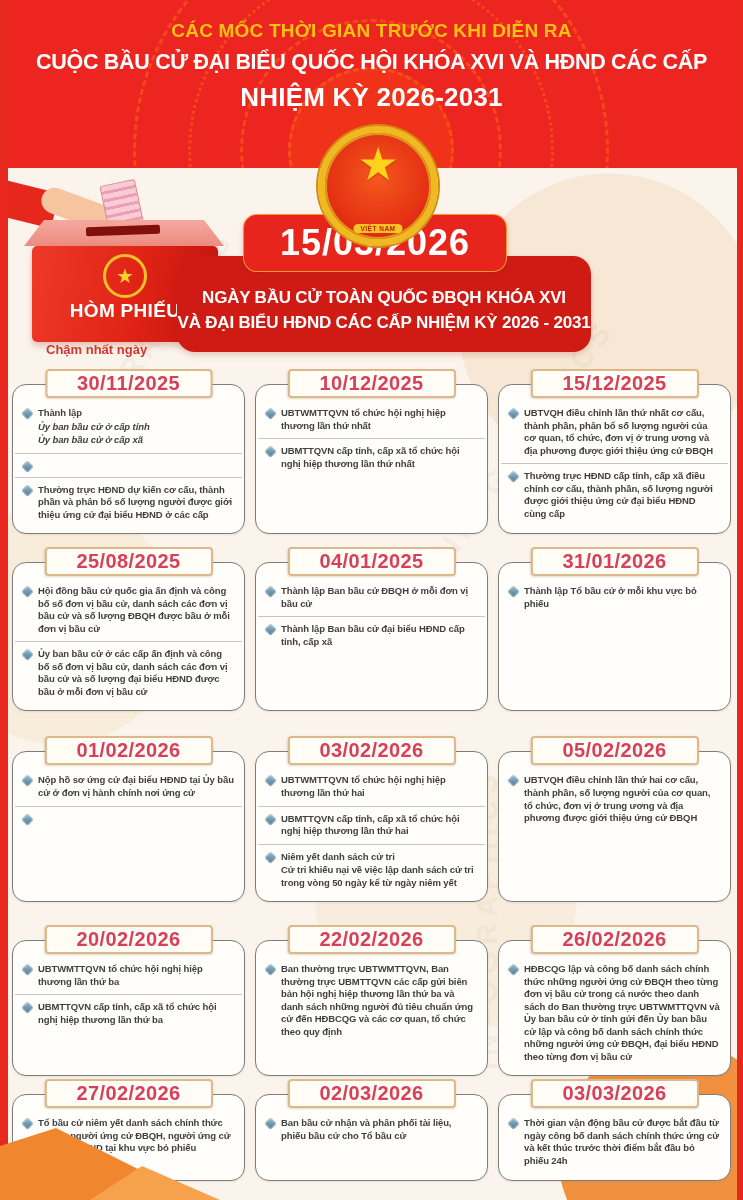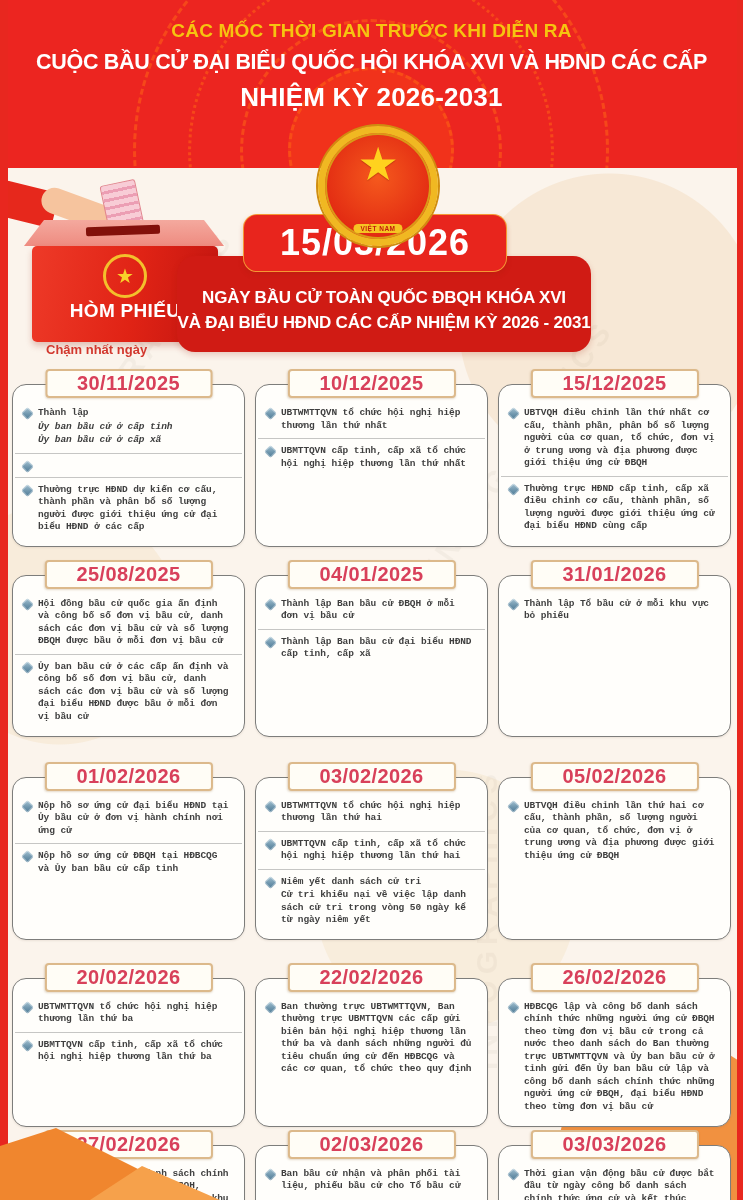--- a/index.html
+++ b/index.html
@@ -44,21 +44,21 @@
   
   .cards-area{position:relative;margin:0 12px;padding-top:8px;z-index:2;}
   .card-row{display:grid;grid-template-columns:repeat(3,1fr);gap:10px;}
   .row1{margin-bottom:12px;}.row2{margin-bottom:24px;}.row3{margin-bottom:22px;}.row4{margin-bottom:2px;}.row5{margin-bottom:8px;}
   .card{position:relative;margin-top:16px;background:#fffefb;border:1.5px solid #7d7d7b;border-radius:14px;padding:8px 2px 6px 2px;box-shadow:0 1px 2px rgba(120,100,80,.12);}
   .pill{position:absolute;top:-16px;left:50%;transform:translateX(-50%);background:#fffdf6;border:2px solid #dcb98b;border-radius:4px;padding:1px 30px;color:#d8405a;font-size:20px;font-weight:800;letter-spacing:.4px;white-space:nowrap;box-shadow:0 1px 2px rgba(150,110,60,.25);z-index:2;}
   .items{margin-top:8px;}
   .item{display:flex;gap:6px;padding:6px 8px;}
   .item + .item{border-top:1px solid #c6c6c4;}
   .bullet{flex:0 0 auto;width:9px;height:9px;margin-top:2px;background:linear-gradient(135deg,#a9c6d5 0%,#6f96ad 55%,#4f7c97 100%);transform:rotate(45deg);border-radius:2px;box-shadow:inset 0 0 0 1px rgba(255,255,255,.45);}
-  .txt{flex:1 1 auto;color:#3f3f3f;font-size:9.5px;font-weight:700;line-height:1.32;letter-spacing:-.1px;font-family:Liberation Mono, monospace;}
+  .txt{flex:1 1 auto;color:#3f3f3f;font-size:9.5px;font-weight:700;line-height:1.32;letter-spacing:-.1px;}
   .sub{margin-top:1px;}
   .sub.italic{font-style:italic;}
   
   .strip-left{position:absolute;left:0;top:0;width:8px;height:1200px;background:#e8271f;z-index:2;}
   .strip-right{position:absolute;right:0;top:0;width:6px;height:1200px;background:#e8271f;z-index:2;}
   .orange-tri{position:absolute;left:0;bottom:0;width:200px;height:72px;background:#f0862e;clip-path:polygon(0 100%,0 25%,28% 0,100% 100%);z-index:3;}
   .orange-tri2{position:absolute;left:90px;bottom:0;width:130px;height:34px;background:#f6a14b;clip-path:polygon(0 100%,40% 0,100% 100%);z-index:3;}
   .orange-circle{position:absolute;right:-45px;bottom:-70px;width:230px;height:230px;border-radius:50%;background:#f0862e;opacity:.9;z-index:1;}
   .watermark{position:absolute;color:#8a7b63;opacity:.06;font-weight:800;font-size:30px;letter-spacing:6px;white-space:nowrap;z-index:1;pointer-events:none;}
   .wm1{left:40px;top:470px;transform:rotate(-55deg);transform-origin:left top;}
@@ -217,23 +217,20 @@
           <div class="pill">01/02/2026</div>
           <div class="items">
             <div class="item">
               <span class="bullet"></span>
               <div class="txt">
                 <div class="main">Nộp hồ sơ ứng cử đại biểu HĐND tại Ủy bầu cử ở đơn vị hành chính nơi ứng cử</div>
               </div>
             </div>
             <div class="item">
               <span class="bullet"></span>
-              <div class="txt">
-                <div class="main">Nộp hồ sơ ứng cử ĐBQH tại HĐBCQG và Ủy ban bầu cử cấp tỉnh</div>
-              </div>
             </div>
           </div>
         </div>
         <div class="card">
           <div class="pill">03/02/2026</div>
           <div class="items">
             <div class="item">
               <span class="bullet"></span>
               <div class="txt">
                 <div class="main">UBTWMTTQVN tổ chức hội nghị hiệp thương lần thứ hai</div>

